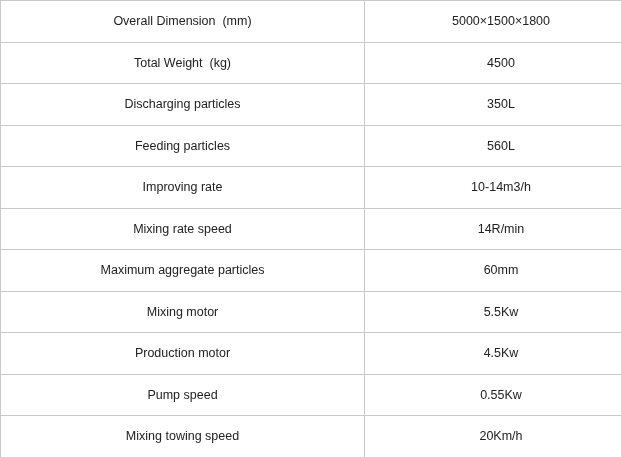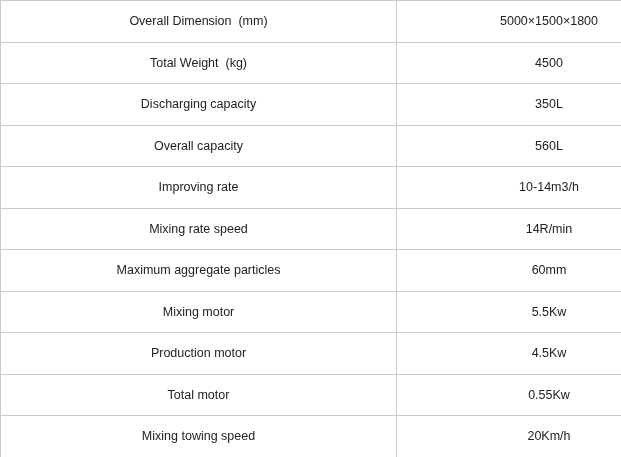--- a/index.html
+++ b/index.html
@@ -23,21 +23,21 @@
   .spec-table tr {
     height: 41.5px;
   }
   .spec-table td {
     border: 1px solid #c9c9c9;
     text-align: center;
     vertical-align: middle;
     font-size: 12.5px;
     line-height: 1.3;
     color: #222222;
-    padding: 2px 20px;
+    padding: 2px 4px;
     background: #ffffff;
     margin-top: 43px;
   }
   .spec-table td.label-cell {
     width: 355px;
   }
   .spec-table td.value-cell {
     width: 264px;
   }
   
@@ -55,25 +55,25 @@
   <tbody>
     <tr>
       <td class="label-cell">Overall Dimension&nbsp;&nbsp;(mm)</td>
       <td class="value-cell">5000×1500×1800</td>
     </tr>
     <tr>
       <td class="label-cell">Total Weight&nbsp;&nbsp;(kg)</td>
       <td class="value-cell">4500</td>
     </tr>
     <tr>
-      <td class="label-cell">Discharging capacity</td>
+      <td class="label-cell">Discharging particles</td>
       <td class="value-cell">350L</td>
     </tr>
     <tr>
-      <td class="label-cell">Overall capacity</td>
+      <td class="label-cell">Feeding particles</td>
       <td class="value-cell">560L</td>
     </tr>
     <tr>
       <td class="label-cell">Improving rate</td>
       <td class="value-cell">10-14m3/h</td>
     </tr>
     <tr>
       <td class="label-cell">Mixing rate speed</td>
       <td class="value-cell">14R/min</td>
     </tr>
@@ -83,21 +83,21 @@
     </tr>
     <tr>
       <td class="label-cell">Mixing motor</td>
       <td class="value-cell">5.5Kw</td>
     </tr>
     <tr>
       <td class="label-cell">Production motor</td>
       <td class="value-cell">4.5Kw</td>
     </tr>
     <tr>
-      <td class="label-cell">Total motor</td>
+      <td class="label-cell">Pump speed</td>
       <td class="value-cell">0.55Kw</td>
     </tr>
     <tr>
       <td class="label-cell">Mixing towing speed</td>
       <td class="value-cell">20Km/h</td>
     </tr>
   </tbody>
 </table>
 
 </body></html>

